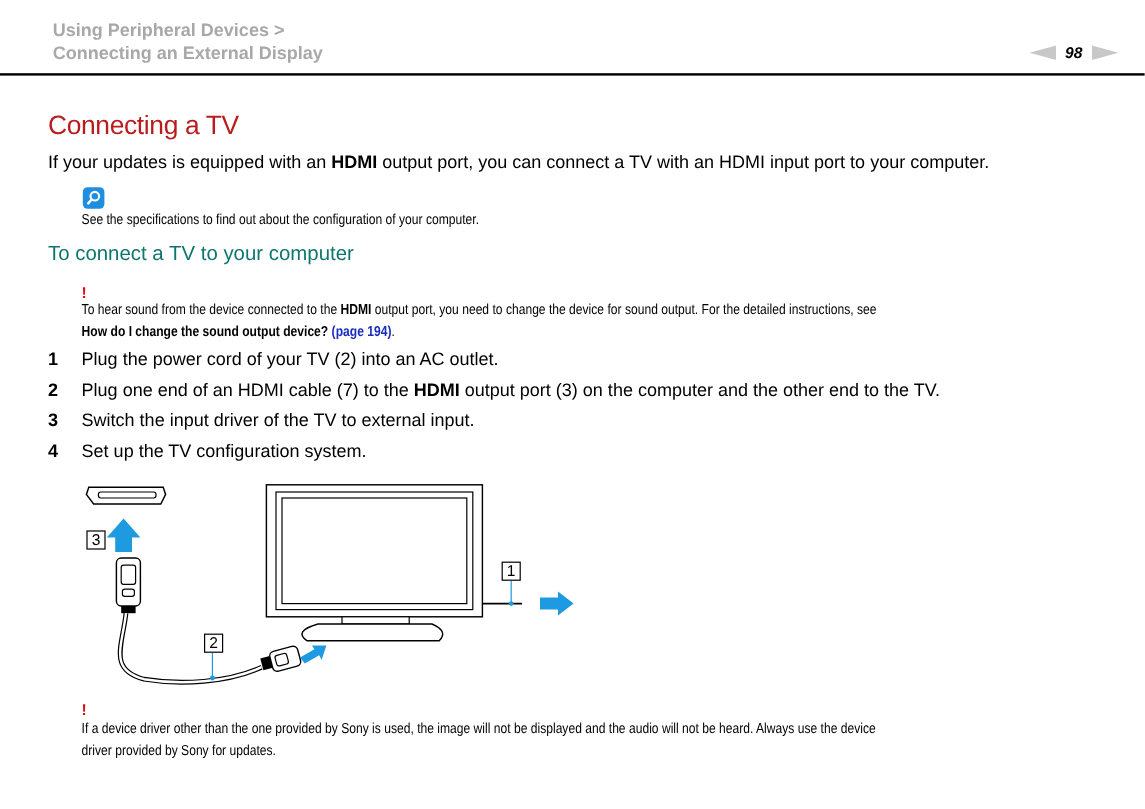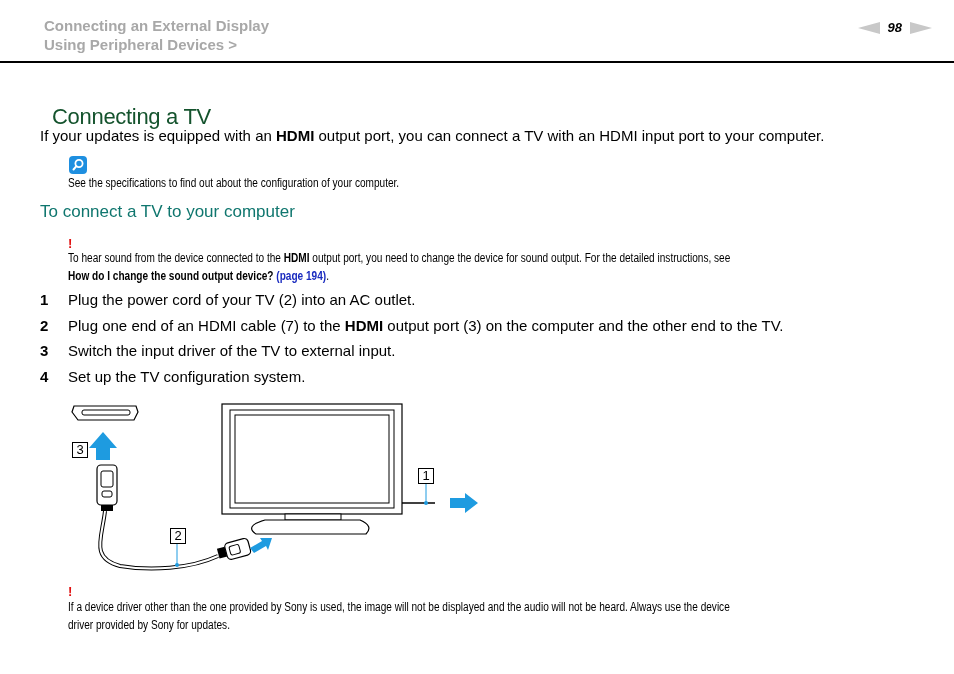--- a/index.html
+++ b/index.html
@@ -1,26 +1,26 @@
 <!DOCTYPE html>
 <html><head>
   <meta charset="utf-8">
   <style>
     html, body { margin: 0; padding: 0; background: #ffffff; }
     body { width: 954px; height: 674px; position: relative; overflow: hidden;
            font-family: "Liberation Sans", sans-serif; color: #000; }
     .breadcrumb { position: absolute; left: 44px; top: 16px; font-size: 15px; font-weight: bold;
                   color: #a8a8a8; line-height: 19px; }
-    .pager { position: absolute; right: 22px; top: 20px; display: flex; align-items: center; gap: 8px; }
+    .pager { position: absolute; right: 22px; top: 36px; display: flex; align-items: center; gap: 8px; }
     .pager .arr { width: 0; height: 0; border-top: 6px solid transparent; border-bottom: 6px solid transparent; }
     .pager .prev { border-right: 22px solid #c8c8c8; }
     .pager .next { border-left: 22px solid #c8c8c8; }
     .pager .num { font-size: 13px; font-weight: bold; font-style: italic; color: #000; }
     .rule { position: absolute; left: 0; top: 61px; width: 954px; height: 2px; background: #000; }
-    h1 { position: absolute; left: 40px; top: 92px; margin: 12px; font-size: 22px; font-weight: normal; color: #14532d;
+    h1 { position: absolute; left: 40px; top: 92px; margin: 0; font-size: 22px; font-weight: normal; color: #b91c1c;
          letter-spacing: -0.3px; }
     .intro { position: absolute; left: 40px; top: 127px; font-size: 15px; }
     .tip-icon { position: absolute; left: 69px; top: 156px; width: 18px; height: 18px; background: #1e8fe0;
                 border-radius: 4px; }
     .tip-icon svg { display: block; }
     .small { font-family: "Liberation Sans", sans-serif; font-size: 12px; transform: scaleX(0.84); transform-origin: left top;
              white-space: nowrap; }
     .tip-text { position: absolute; left: 68px; top: 176px; }
     h2 { position: absolute; left: 40px; top: 202px; margin: 0; font-size: 17px; font-weight: normal; color: #0f766e; }
     .bang { position: absolute; left: 68px; color: #e01010; font-weight: bold; font-size: 13px; }
@@ -32,22 +32,22 @@
     .step .t { position: absolute; left: 28px; }
     .diagram { position: absolute; left: 60px; top: 398px; }
     .label-box { position: absolute; width: 14px; height: 14px; border: 1px solid #000; font-size: 13px;
                  line-height: 14px; text-align: center; background: #fff; }
     .note2 { position: absolute; left: 68px; top: 598px; line-height: 18px; }
   </style>
 </head>
 <body>
 
 <div class="breadcrumb">
+  <div>Using Peripheral Devices &gt;</div>
   <div>Connecting an External Display</div>
-  <div>Using Peripheral Devices &gt;</div>
 </div>
 
 <div class="pager">
   <span class="arr prev"></span>
   <span class="num">98</span>
   <span class="arr next"></span>
 </div>
 
 <div class="rule"></div>
 

